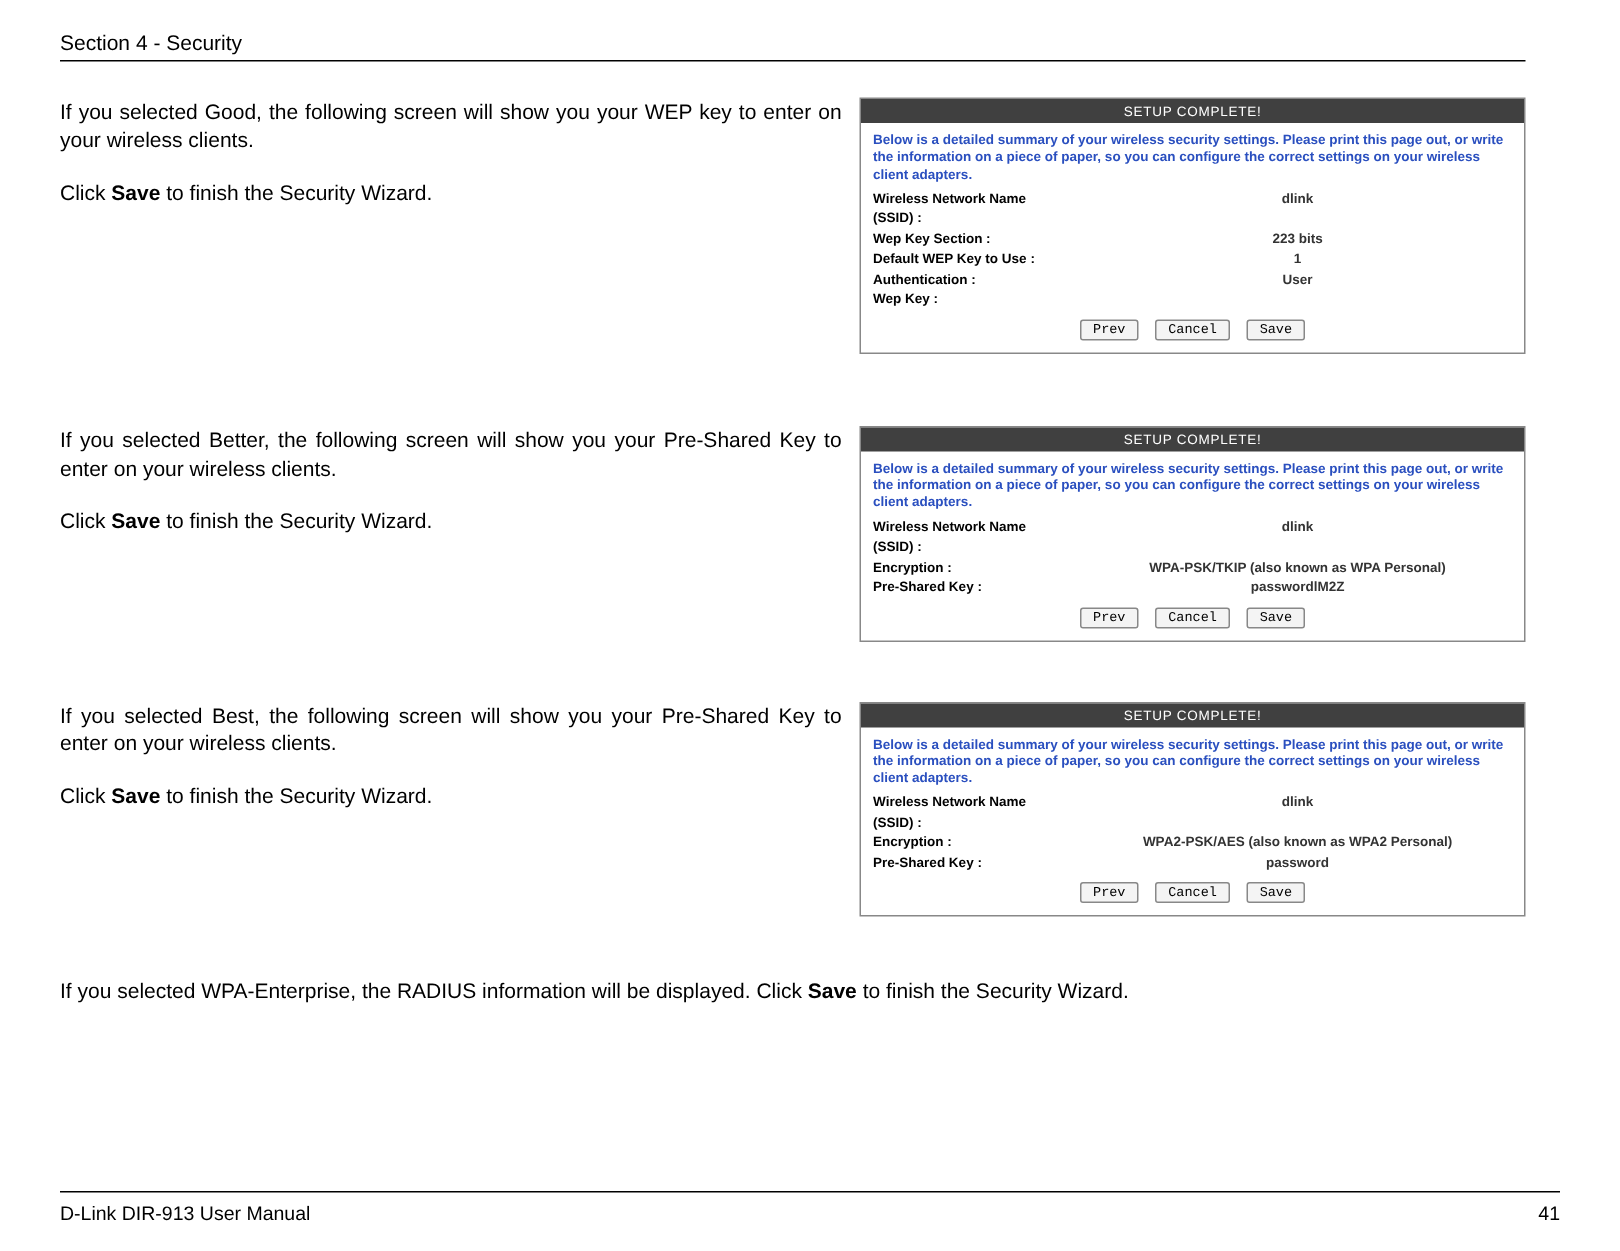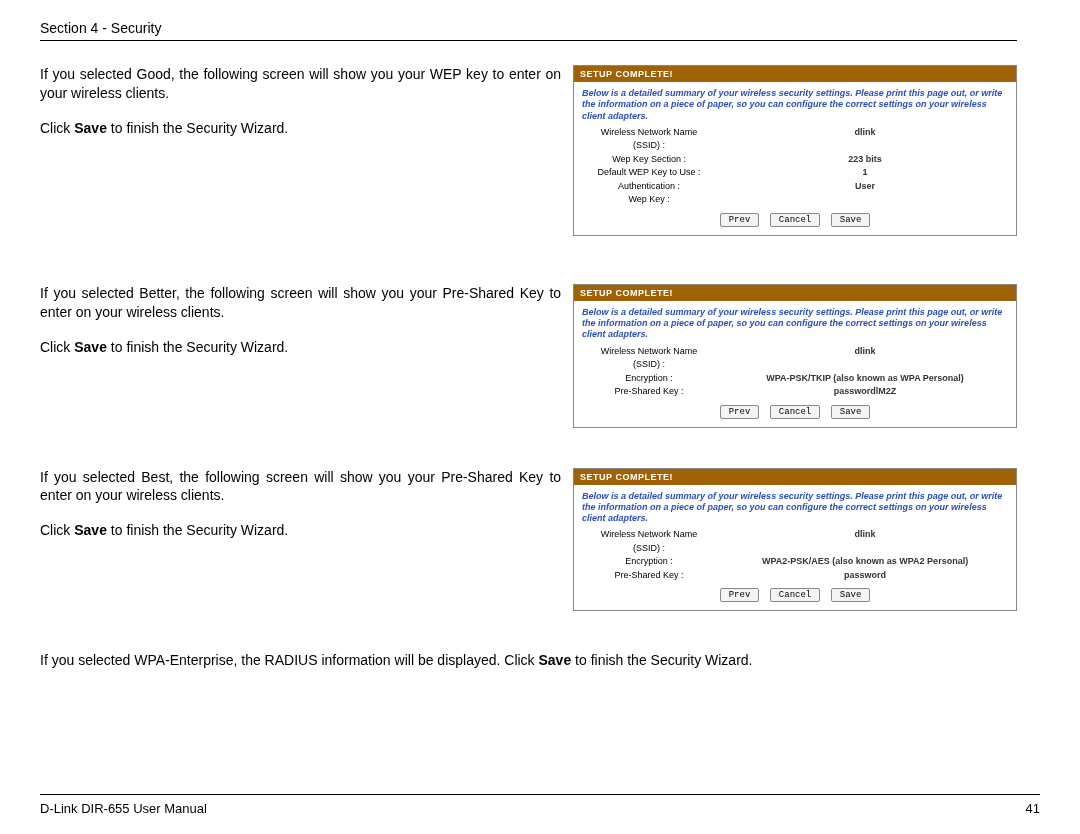--- a/index.html
+++ b/index.html
@@ -37,46 +37,46 @@
   }
   .text-col p { margin: 0 0 16px 0; }
   .text-col .save { font-weight: bold; }
   .panel {
     border: 1px solid #888;
     width: 460px;
     font-family: Verdana, Arial, sans-serif;
     font-size: 9px;
   }
   .panel-title {
-    background: #a16207;
+    background: #404040;
     color: #fff;
-    font-weight: bold;
+    font-weight: normal;
     font-size: 9px;
     letter-spacing: 0.5px;
     padding: 3px 6px;
+    text-align: center;
   }
   .panel-msg {
     color: #2a4fbf;
     font-weight: bold;
     font-size: 9px;
     padding: 6px 8px 4px 8px;
     line-height: 1.25;
-    font-style: italic;
   }
   .kv {
     display: flex;
     font-size: 9px;
     line-height: 1.5;
     padding: 0 8px;
   }
   .kv .k {
     width: 140px;
-    text-align: center;
+    text-align: left;
     padding-right: 6px;
-    font-weight: normal;
+    font-weight: bold;
   }
   .kv .v {
     flex: 1;
     text-align: center;
     font-weight: bold;
     color: #333;
   }
   .btnrow {
     text-align: center;
     padding: 6px 0 8px 0;
@@ -210,15 +210,15 @@
       </div>
     </div>
   </div>
 
   <div class="enterprise">
     <span>If you selected WPA-Enterprise, the RADIUS information will be displayed. Click </span><span class="save">Save</span><span> to finish the Security Wizard.</span>
   </div>
 </div>
 
 <div class="footer">
-  <div>D-Link DIR-655 User Manual</div>
+  <div>D-Link DIR-913 User Manual</div>
   <div>41</div>
 </div>
 
 </body></html>

